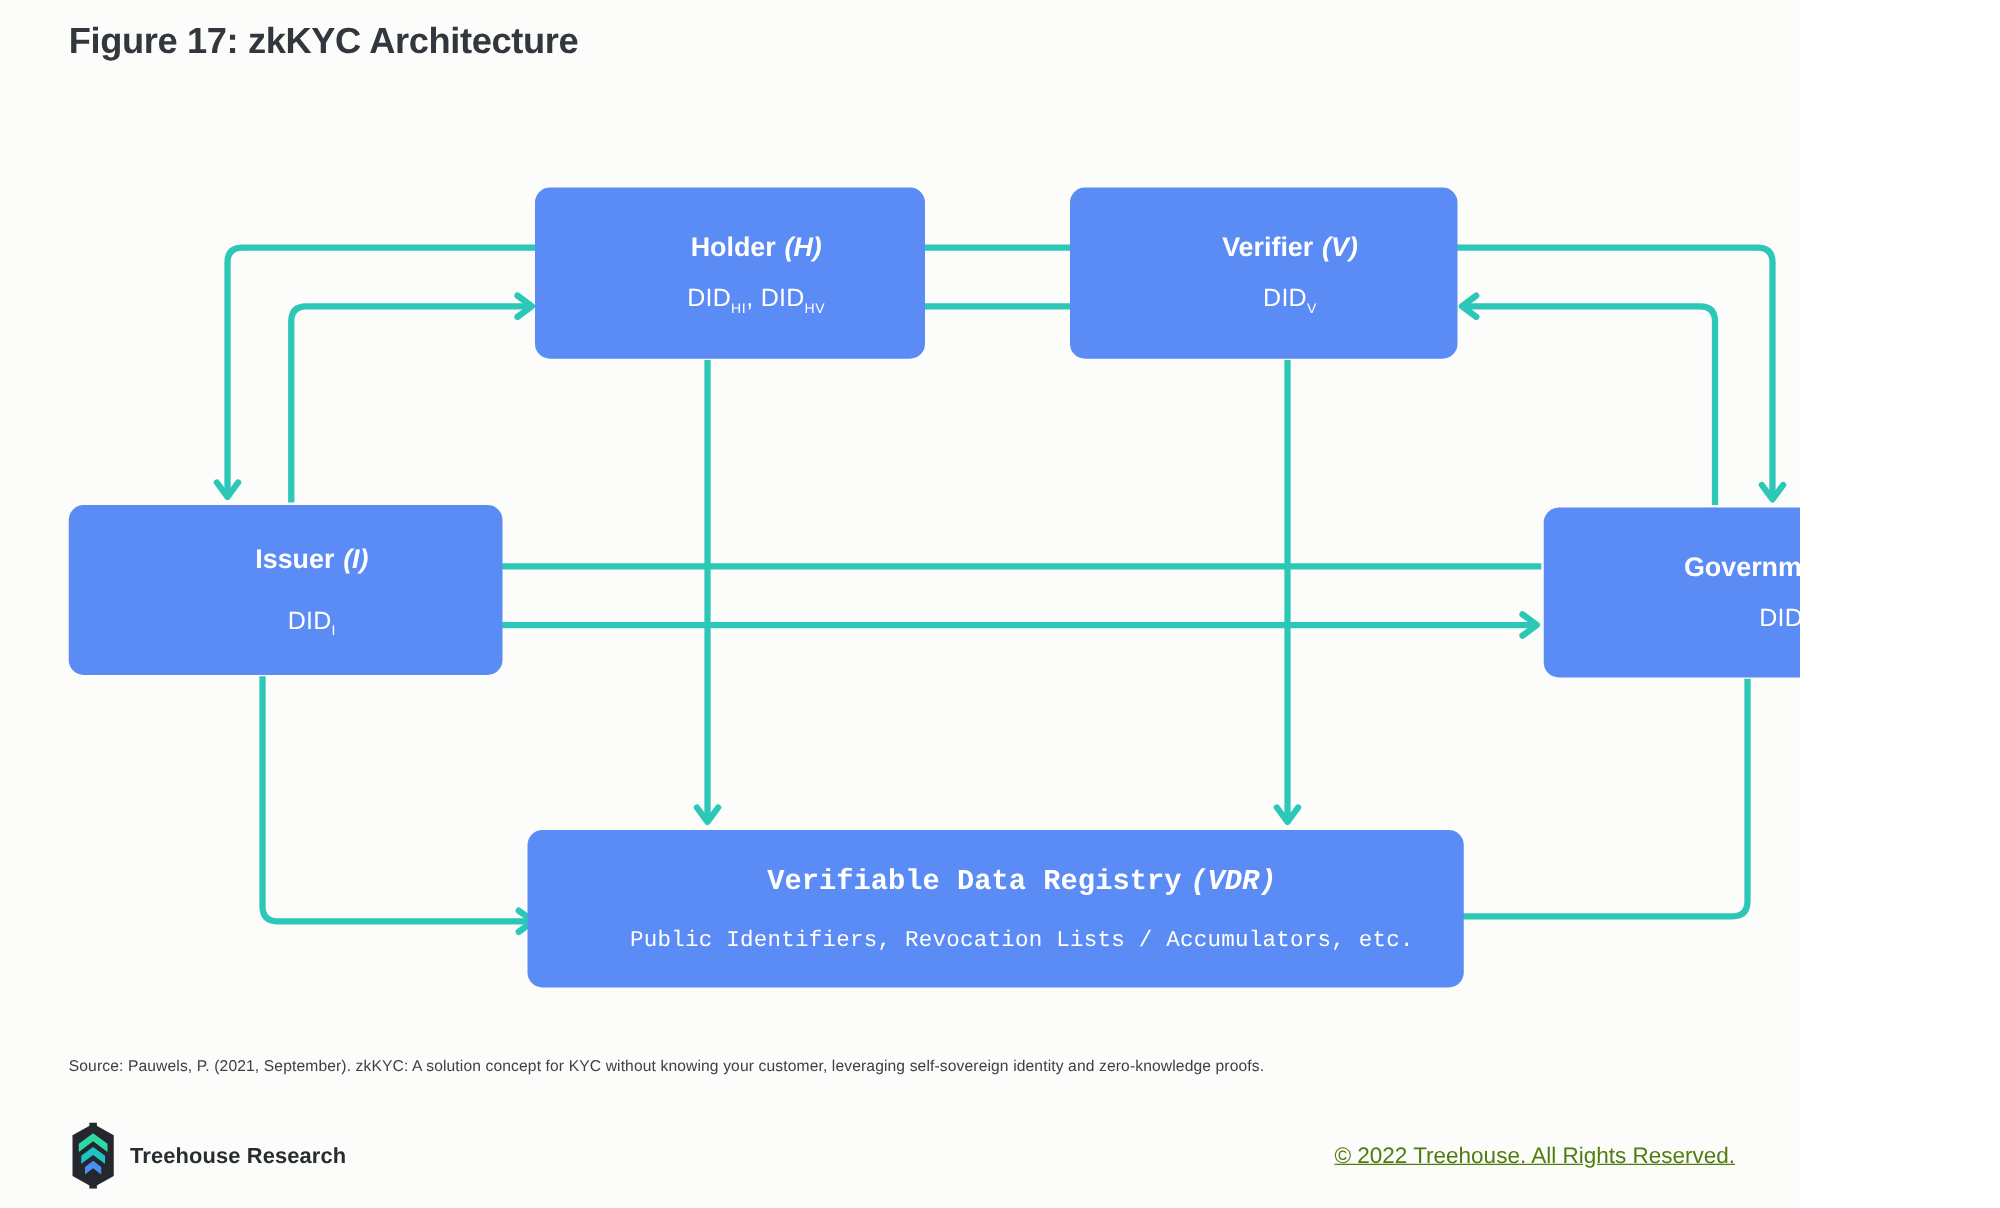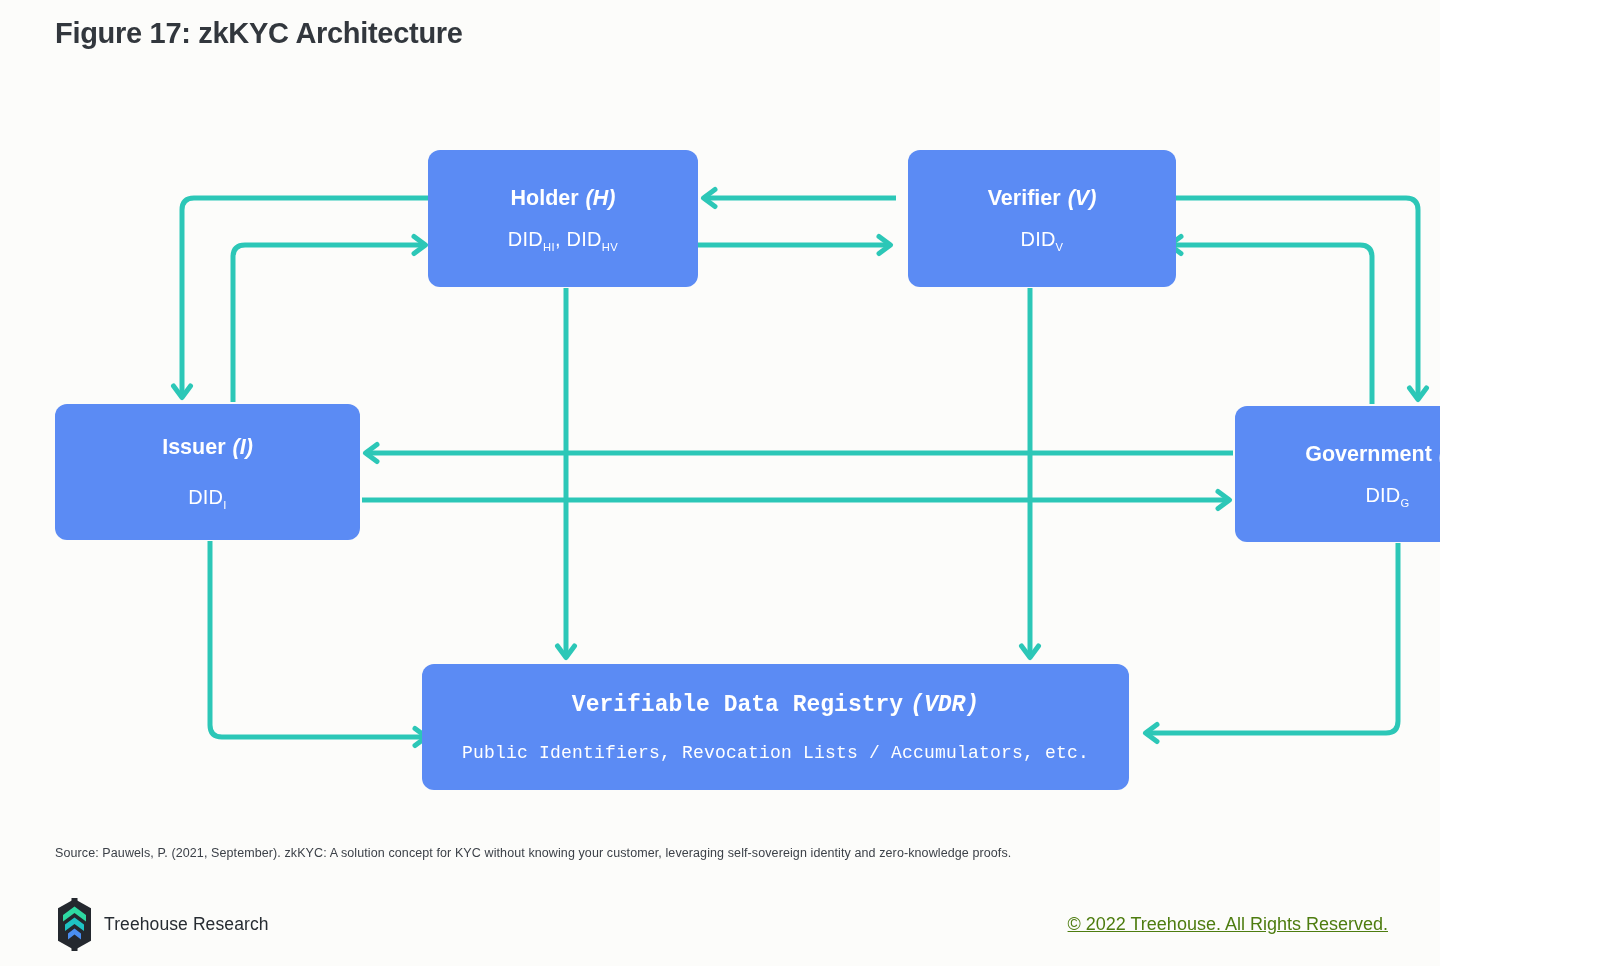--- a/index.html
+++ b/index.html
@@ -31,32 +31,33 @@
     position: absolute;
     background: var(--blue, #5b8bf4);
     border-radius: 12px;
     color: #ffffff;
     display: flex;
     flex-direction: column;
     align-items: center;
     justify-content: center;
     gap: 17px;
     text-align: center;
+    padding-left: 42px;
   }
   .node .box-title { font-size: 21.5px; font-weight: 700; }
   .node .box-title .abbr { font-style: italic; margin-left: 7px; }
   .node .box-sub { font-size: 20px; font-weight: 400; letter-spacing: 0.2px; }
   .node .box-sub sub {
     font-size: 0.56em;
     line-height: 0;
     vertical-align: -0.45em;
     letter-spacing: 0.5px;
   }
   #node-holder     { left: 428px; top: 150px; width: 270px; height: 137px; }
-  #node-verifier   { left: 908px; top: 150px; width: 268px; height: 137px; }
+  #node-verifier   { left: 856px; top: 150px; width: 268px; height: 137px; }
   #node-issuer     { left: 55px;  top: 404px; width: 305px; height: 136px; gap: 26px; }
   #node-government { left: 1235px;top: 406px; width: 305px; height: 136px; }
   #node-vdr        { left: 422px; top: 664px; width: 707px; height: 126px; gap: 25px; font-family: Liberation Mono, monospace; }
   #node-vdr .box-title { font-size: 23px; }
   #node-vdr .box-sub   { font-size: 18px; }
 
   .source-note {
     position: absolute;
     left: 55px;
     top: 846px;
@@ -69,21 +70,21 @@
     left: 0; right: 0;
     top: 896px;
     height: 56px;
     display: flex;
     align-items: center;
   }
   .brand { display:flex; align-items:center; margin-left: 56px; }
   .brand-name {
     margin-left: 11px;
     font-size: 17.5px;
-    font-weight: 400;
+    font-weight: 700;
     color: #272c32;
     letter-spacing: 0.1px;
   }
   .copyright {
     margin-left: auto;
     margin-right: 52px;
     font-size: 18px;
     color: #4d7c0f;
     text-decoration: underline;
   }

